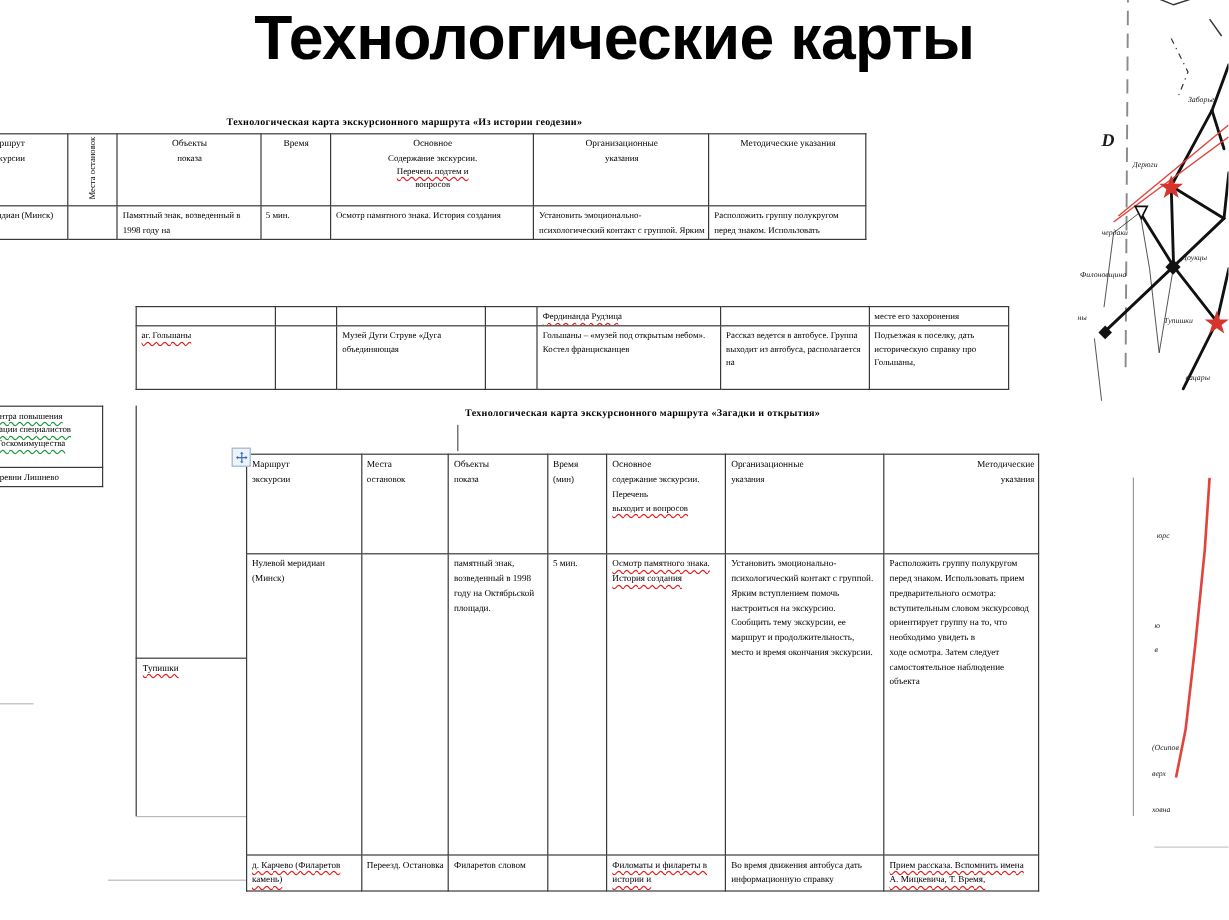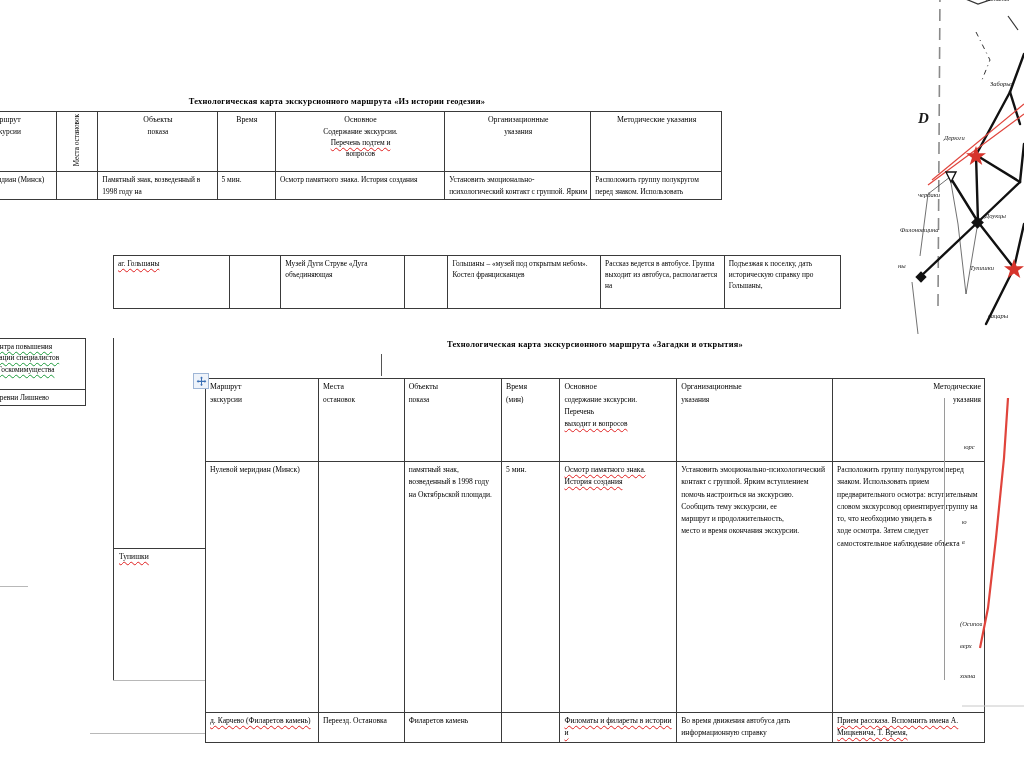--- a/index.html
+++ b/index.html
@@ -87,21 +87,21 @@
   #table1{left:-48px;top:97px;width:770px;}
   #table1 table.doc td,#table1 table.doc th{height:auto;}
   #table1 .row-body td{height:44px;}
 
   
   #table2{left:113px;top:255px;width:728px;}
   #table2 .row-thin td{height:11px;}
   #table2 .row-body td{height:48px;}
 
   
-  #table3{left:205px;top:340px;width:780px;}
+  #table3{left:205px;top:340px;width:661px;}
   #table3 table.doc td,#table3 table.doc th{font-size:7.6px;line-height:1.62;}
 
   
   .move-handle{
     position:absolute;left:193px;top:373px;width:14px;height:14px;
     border:1px solid #9fb6d6;background:#eef3fa;
     display:flex;align-items:center;justify-content:center;
   }
   .move-handle svg{display:block;}
 
@@ -131,20 +131,21 @@
     color:#1a1a1a;
     white-space:nowrap;
   }
   .maplbl.big{font-style:italic;font-weight:700;font-size:15px;}
 </style>
 </head>
 <body>
 
 <div id="slide">
 
+  <div class="slide-title">Технологические карты</div>
 
   <div class="tblock" id="table1">
     <div class="tcap">Технологическая карта экскурсионного маршрута «Из истории геодезии»</div>
     <table class="doc">
       <colgroup>
         <col style="width:13.5%">
           <col style="width:5.4%">
           <col style="width:15.5%">
         <col style="width:7.6%">
           <col style="width:22%">
@@ -201,20 +202,29 @@
       <colgroup>
         <col style="width:16%">
           <col style="width:7%">
           <col style="width:17%">
         <col style="width:6%">
           <col style="width:21%">
           <col style="width:17%">
           <col style="width:16%">
       </colgroup>
       <tbody>
+        <tr class="row-thin">
+          <td></td>
+          <td></td>
+          <td></td>
+          <td></td>
+          <td class="sq">Фердинанда Рудзица</td>
+          <td></td>
+          <td>месте его захоронения</td>
+        </tr>
         <tr class="row-body">
           <td class="sq">аг. Гольшаны</td>
           <td></td>
           <td>Музей Дуги Струве «Дуга объединяющая</td>
           <td></td>
           <td>Гольшаны – «музей под открытым небом». Костел францисканцев</td>
           <td>Рассказ ведется в автобусе. Группа выходит из автобуса, располагается на</td>
           <td>Подъезжая к поселку, дать историческую справку про Гольшаны,</td>
         </tr>
       </tbody>
@@ -291,21 +301,21 @@
           <td style="white-space:pre-line;">Установить эмоционально-психологический контакт с группой. Ярким вступлением помочь настроиться на экскурсию.
 Сообщить тему экскурсии, ее
 маршрут и продолжительность,
 место и время окончания экскурсии.</td>
           <td style="white-space:pre-line;">Расположить группу полукругом перед знаком. Использовать прием предварительного осмотра: вступительным словом экскурсовод ориентирует группу на то, что необходимо увидеть в
 ходе осмотра. Затем следует самостоятельное наблюдение объекта</td>
         </tr>
         <tr>
           <td class="sq">д. Карчево (Филаретов камень)</td>
           <td>Переезд. Остановка</td>
-          <td>Филаретов камень</td>
+          <td>Филаретов словом</td>
           <td></td>
           <td class="sq">Филоматы и филареты в истории и</td>
           <td>Во время движения автобуса дать информационную справку</td>
           <td class="sq">Прием рассказа. Вспомнить имена А. Мицкевича, Т. Время,</td>
         </tr>
       </tbody>
     </table>
   </div>
 
   <div class="move-handle">

